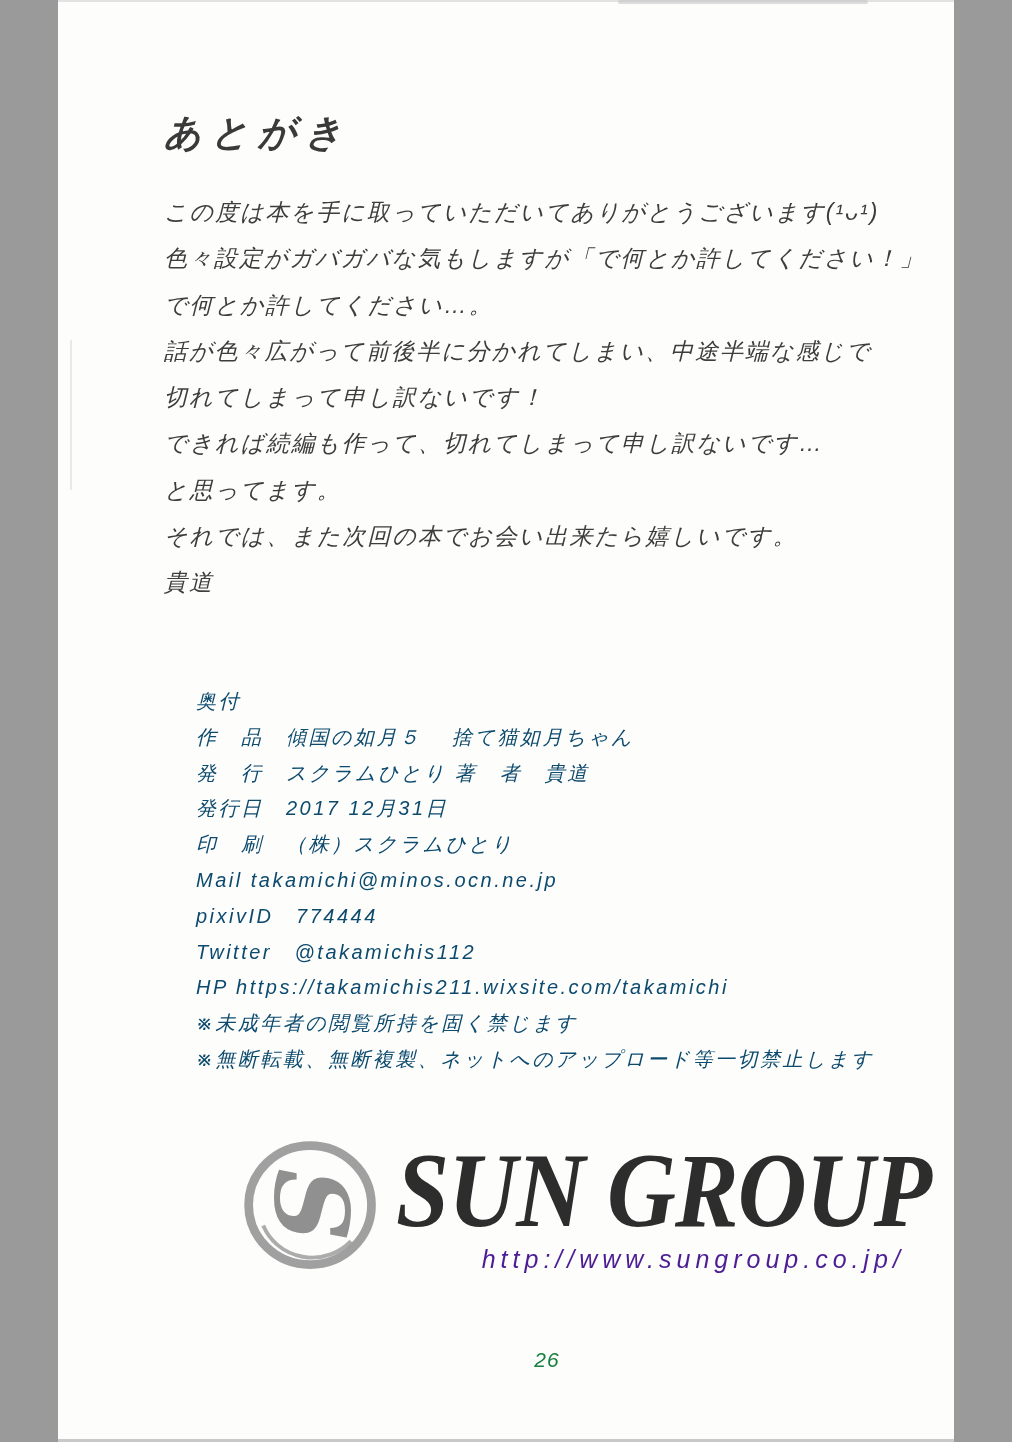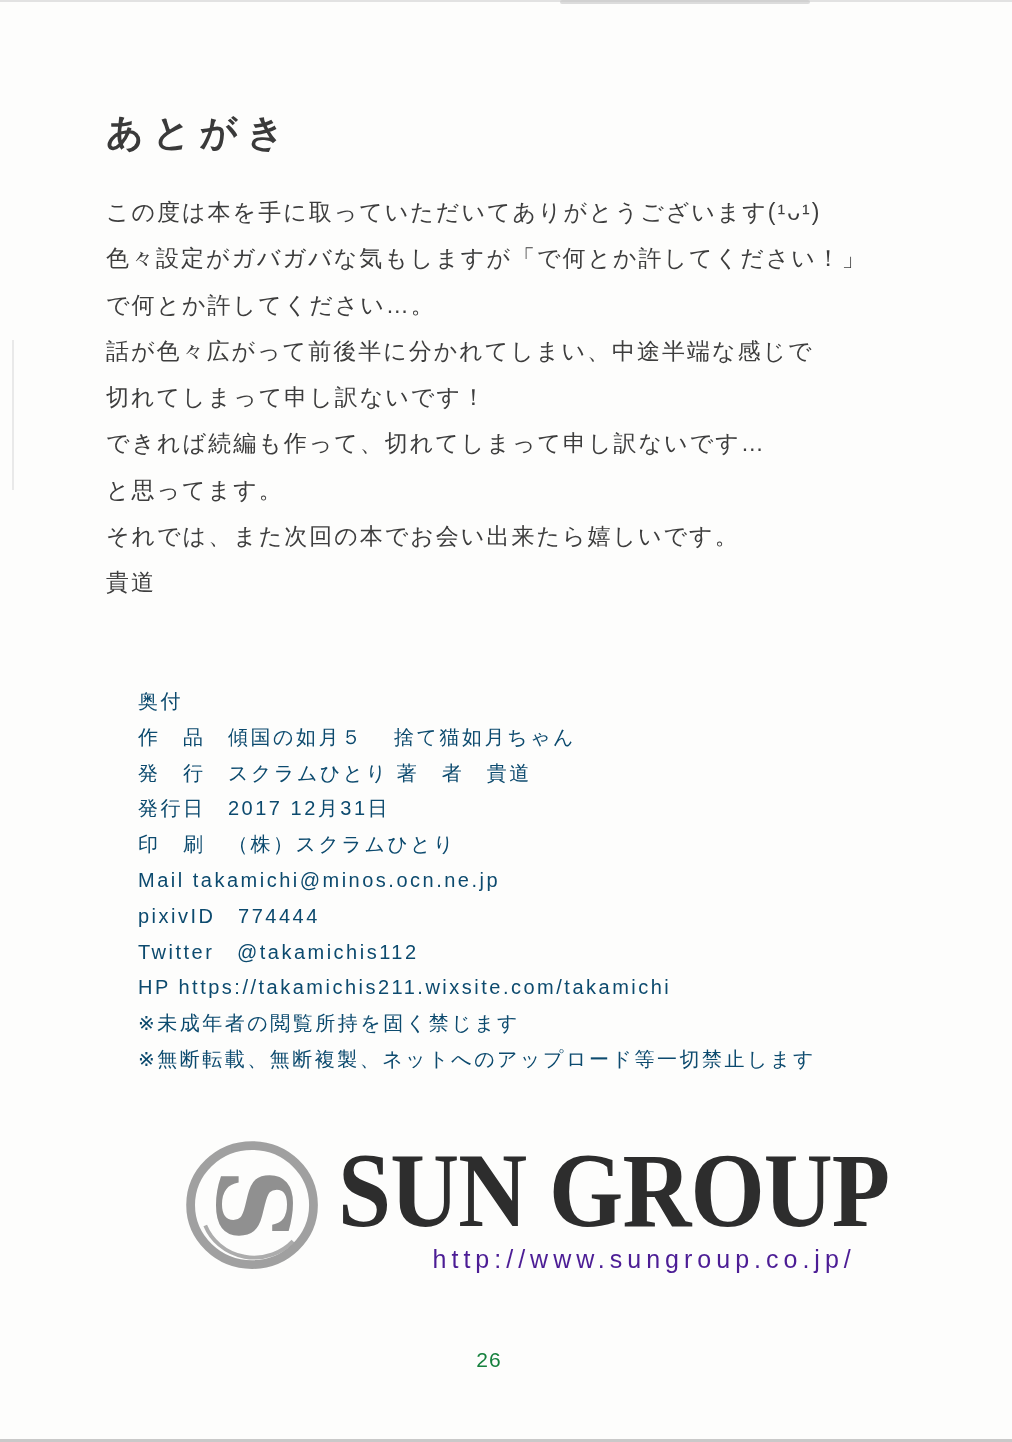--- a/index.html
+++ b/index.html
@@ -1,23 +1,24 @@
 <!DOCTYPE html>
 <html><head>
 <meta charset="utf-8">
 <style>
   html,body{margin:0;padding:0;background:#9a9a9a;}
   .page{
     position:relative;
-    width:1012px;height:1442px;
+    width:896px;height:1442px;
     margin:0 auto;
     background:#fdfdfc;
     overflow:hidden;
     font-family:"Liberation Sans","DejaVu Sans",sans-serif;
     color:#3d3d3d;
+    font-style:italic;
   }
   .edge-top{position:absolute;top:0;left:0;width:100%;height:2px;background:#e2e2e2;}
   .edge-top-smudge{position:absolute;top:0;left:560px;width:250px;height:4px;background:#c6c6c6;opacity:.6;border-radius:2px;}
   .edge-bottom{position:absolute;bottom:0;left:0;width:100%;height:3px;background:#c9c9c9;}
   .edge-left-artifact{position:absolute;top:340px;left:12px;width:2px;height:150px;background:#e9e9e9;}
 
   .title{
     position:absolute;left:106px;top:108px;margin:0;
     font-size:37px;font-weight:600;letter-spacing:9px;color:#3a3a3a;
     white-space:pre;

